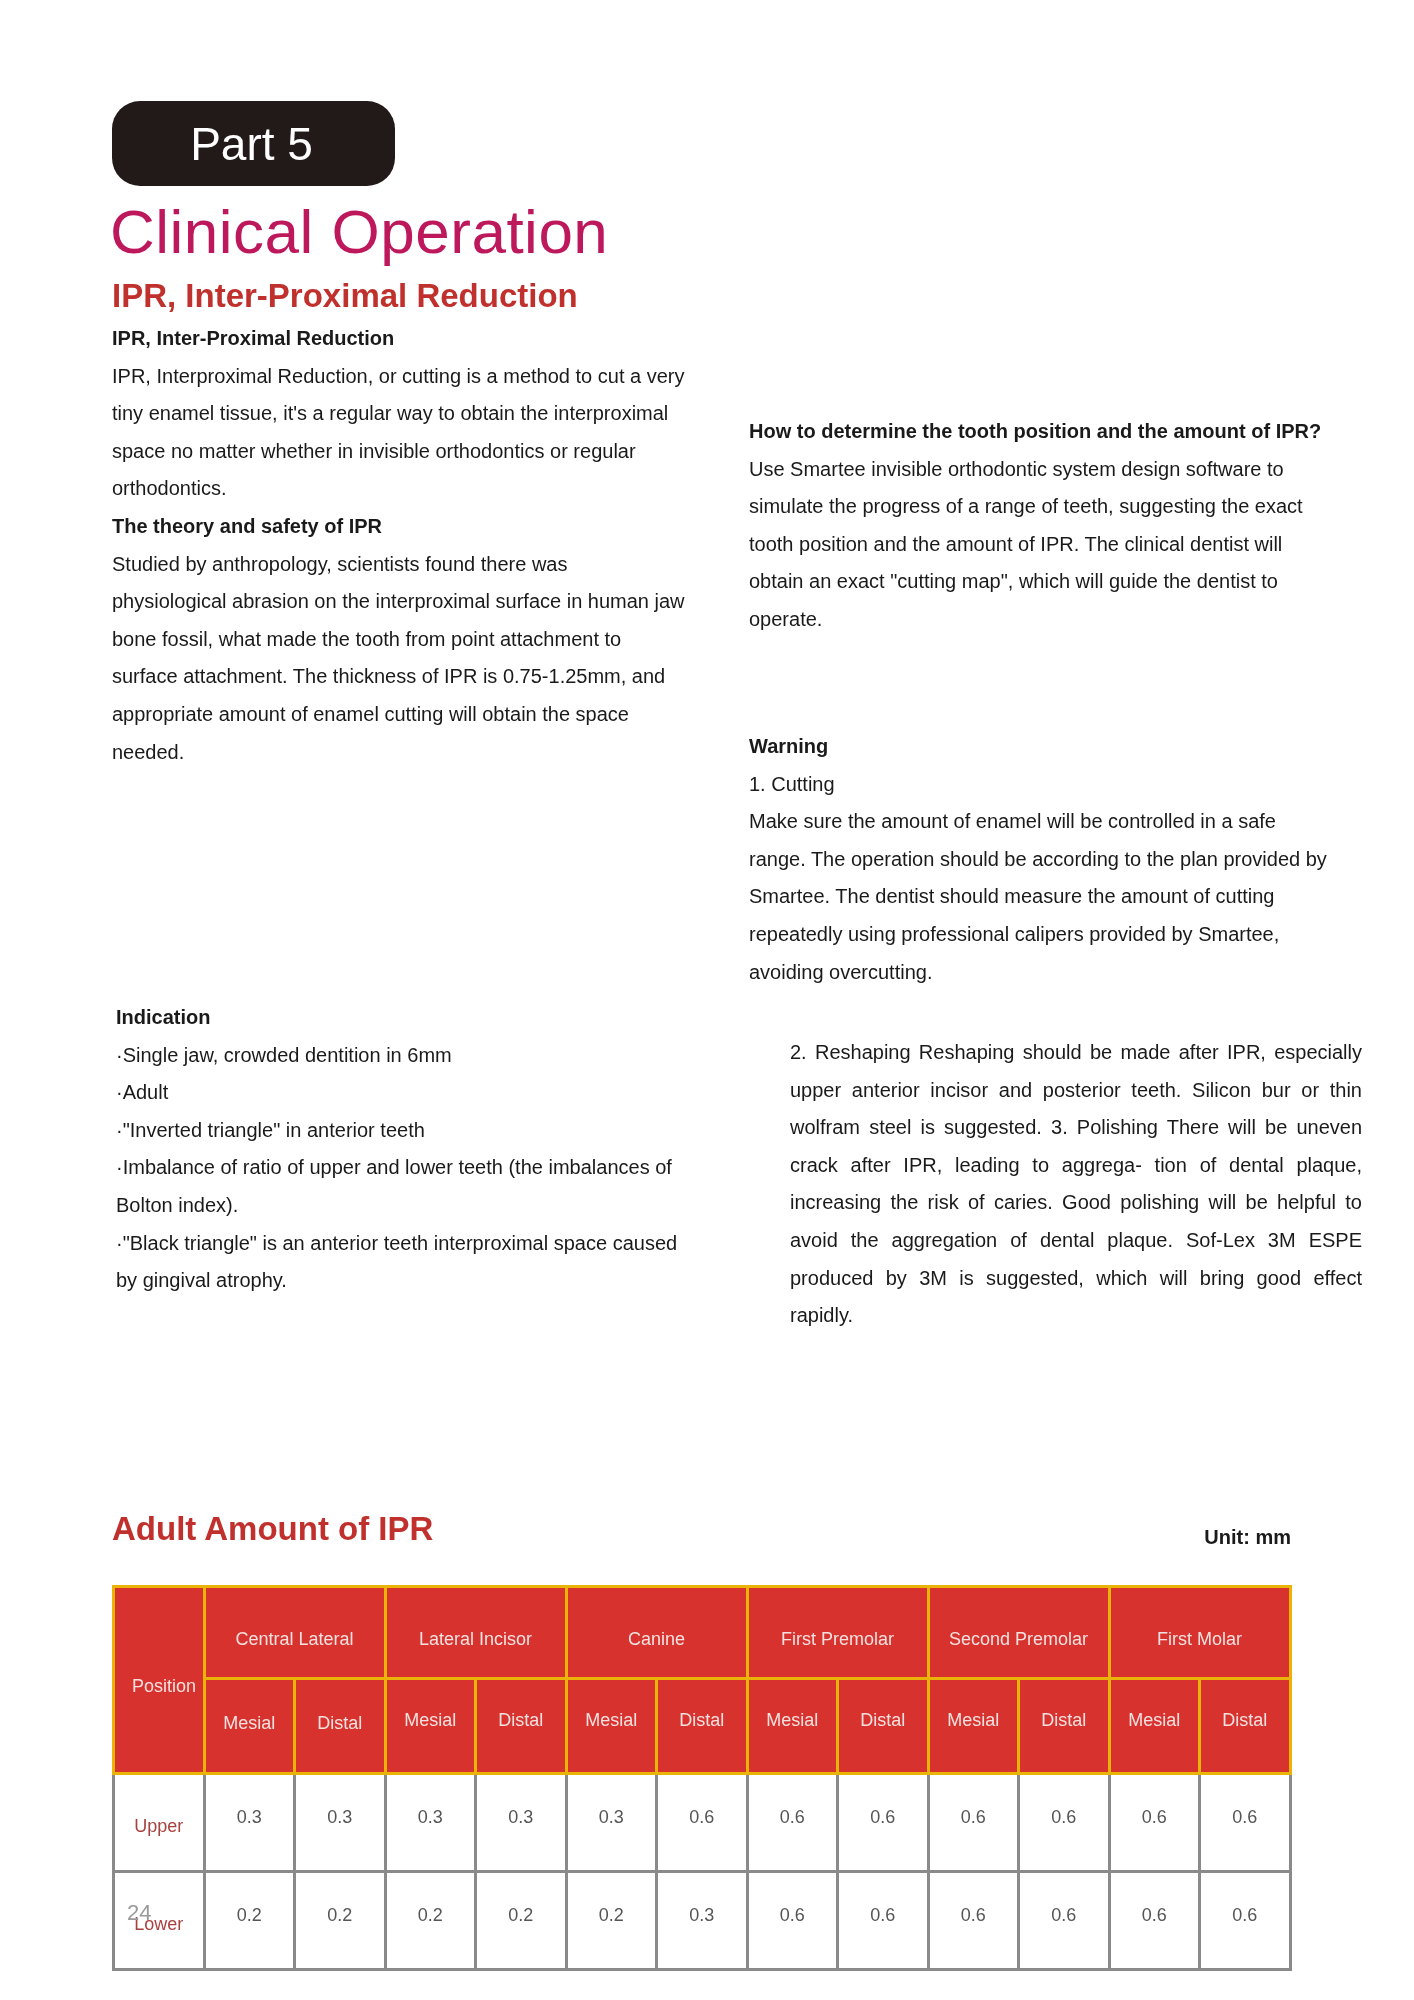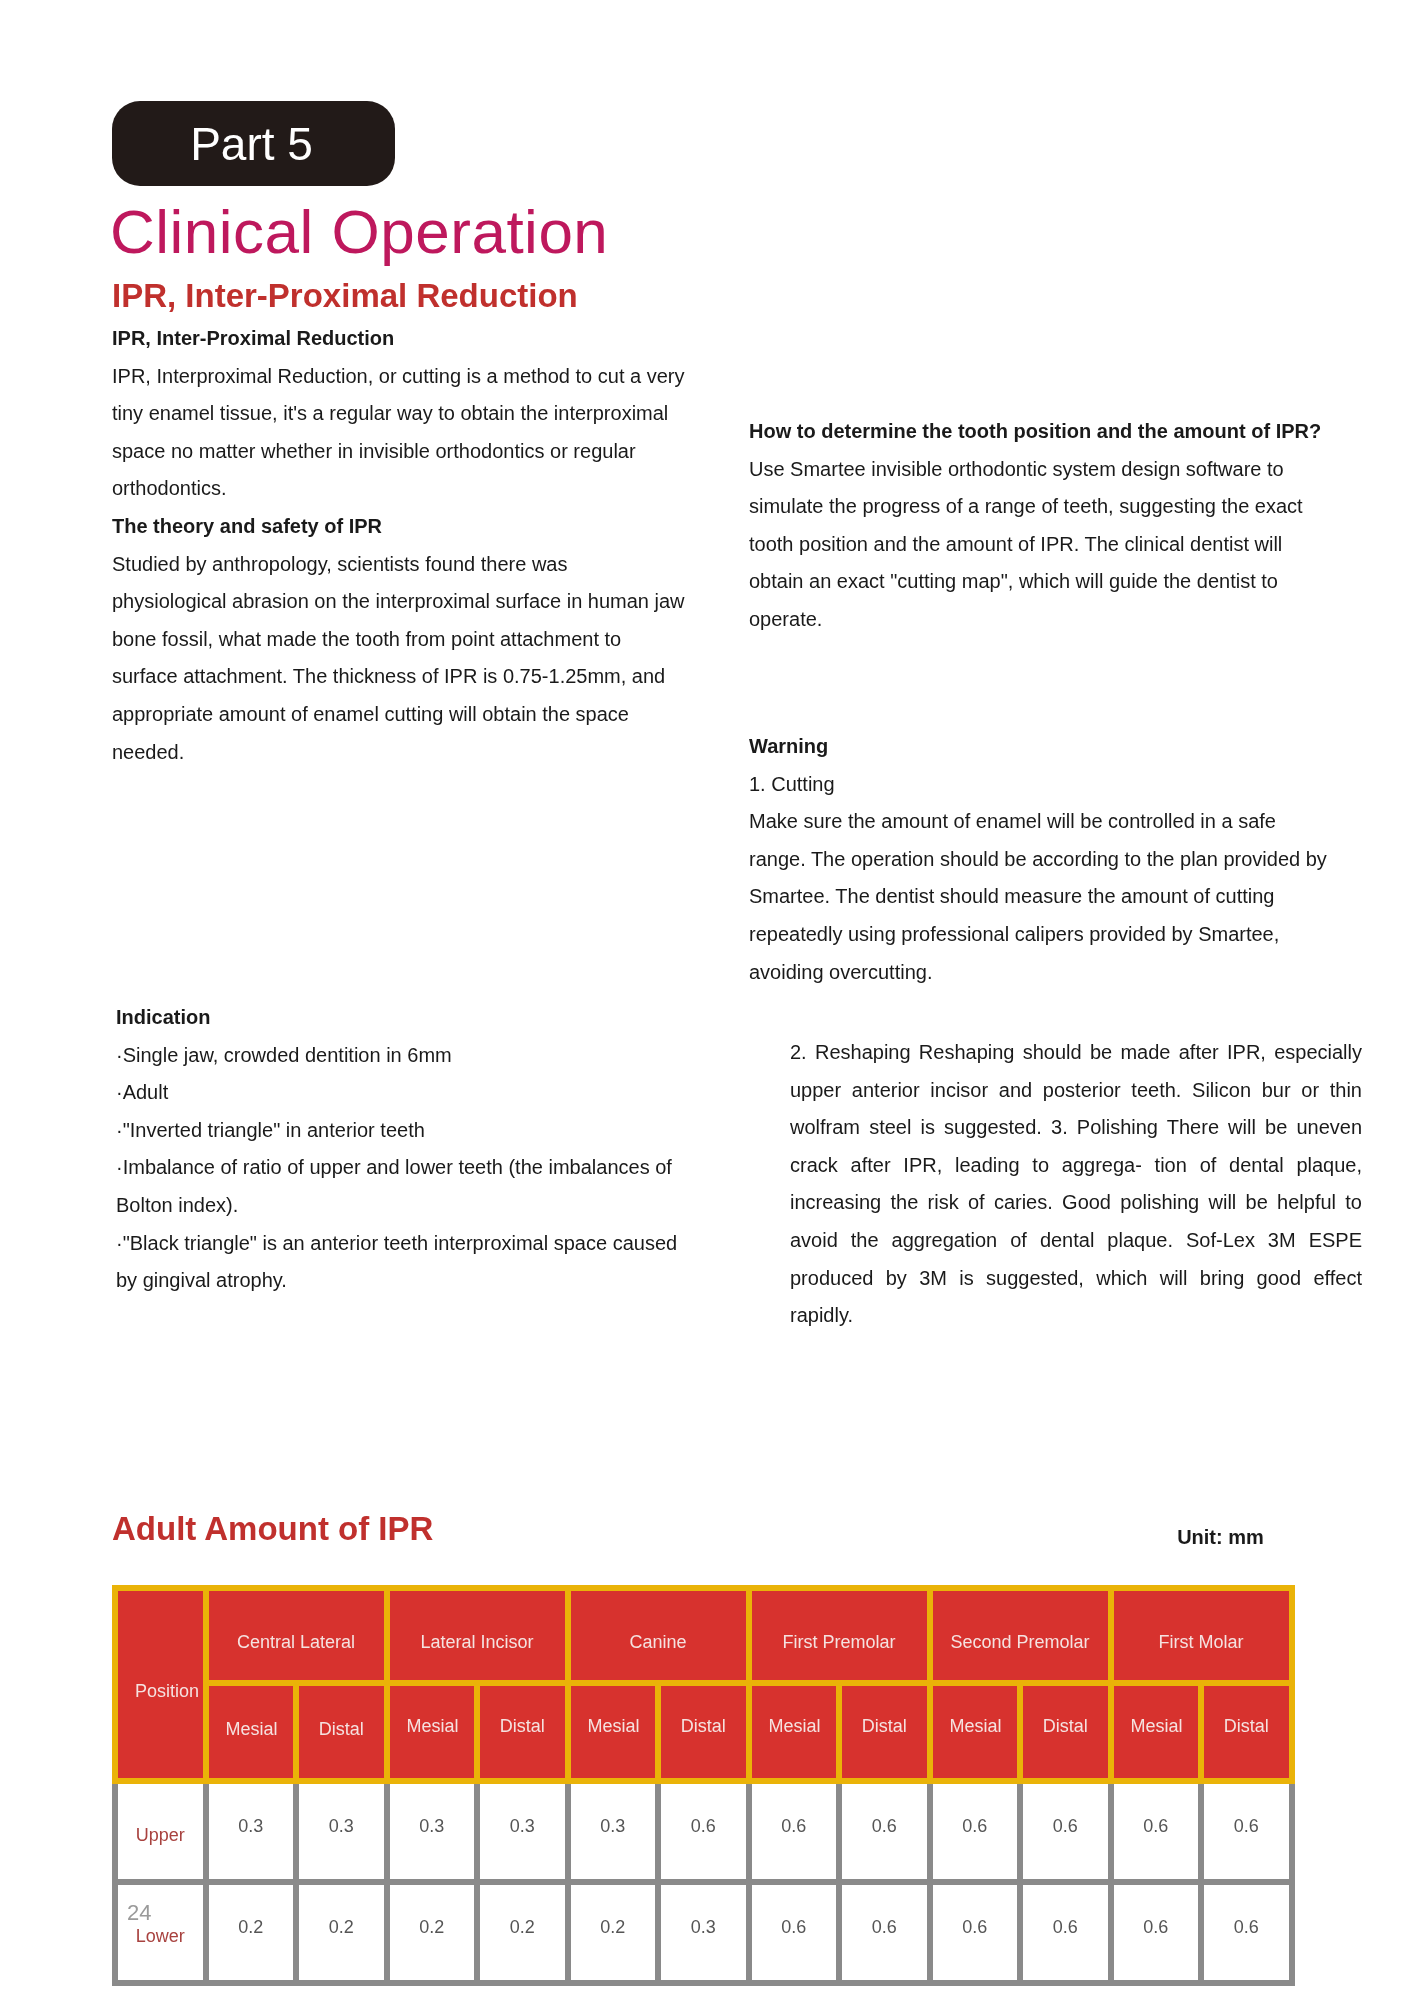--- a/index.html
+++ b/index.html
@@ -21,27 +21,27 @@
   .col p { margin: 0; }
   .col .b { font-weight: bold; }
   .col-left-top { left: 112px; top: 320px; width: 575px; }
   .col-right-a { left: 749px; top: 413px; width: 580px; }
   .col-right-b { left: 749px; top: 728px; width: 580px; }
   .col-right-c { left: 790px; top: 1034px; width: 572px; text-align: justify; }
   .col-left-ind { left: 116px; top: 999px; width: 580px; }
 
   .safe-title { left: 112px; top: 1507px; font-size: 33px; color: #c0302d; font-weight: bold;
                 font-family: "Liberation Sans", sans-serif; line-height: 44px; white-space: nowrap; }
-  .unit { left: 1150px; top: 1523px; width: 141px; text-align: center; font-size: 20px; font-weight: bold;
+  .unit { left: 1150px; top: 1523px; width: 141px; text-align: right; font-size: 20px; font-weight: bold;
           font-family: "Liberation Sans", sans-serif; line-height: 28px; }
 
   table.ipr { position: absolute; left: 112px; top: 1585px; border-collapse: collapse; table-layout: fixed;
               width: 1177px; font-family: "Liberation Sans", sans-serif; font-size: 18px; }
   table.ipr col { width: 90.5px; }
-  table.ipr th, table.ipr td { border: 6px solid #eab308; text-align: center; padding: 17px; }
+  table.ipr th, table.ipr td { border: 3px solid #eab308; text-align: center; padding: 17px; }
   table.ipr thead th { background: #d7322e; color: #f5e2e0; font-weight: normal; }
   table.ipr thead tr.h1 th { height: 68px; vertical-align: middle; padding-bottom: 4px; }
   table.ipr thead tr.h2 th { height: 69px; vertical-align: middle; padding-top: 6px; }
   table.ipr thead tr.h2 th.first-group { padding-top: 0; padding-bottom: 6px; }
   table.ipr thead th.pos { vertical-align: middle; }
   table.ipr tbody td { height: 68px; color: #555555; background: #ffffff; border-color: #8a8a8a; }
   table.ipr tbody td.rowlabel { color: #a8423f; padding-bottom: 10px; }
   table.ipr tbody td.val { padding-top: 6px; }
 
   .page-num { left: 127px; top: 1900px; font-size: 22px; color: #9a9a9a; font-family: "Liberation Sans", sans-serif; }

